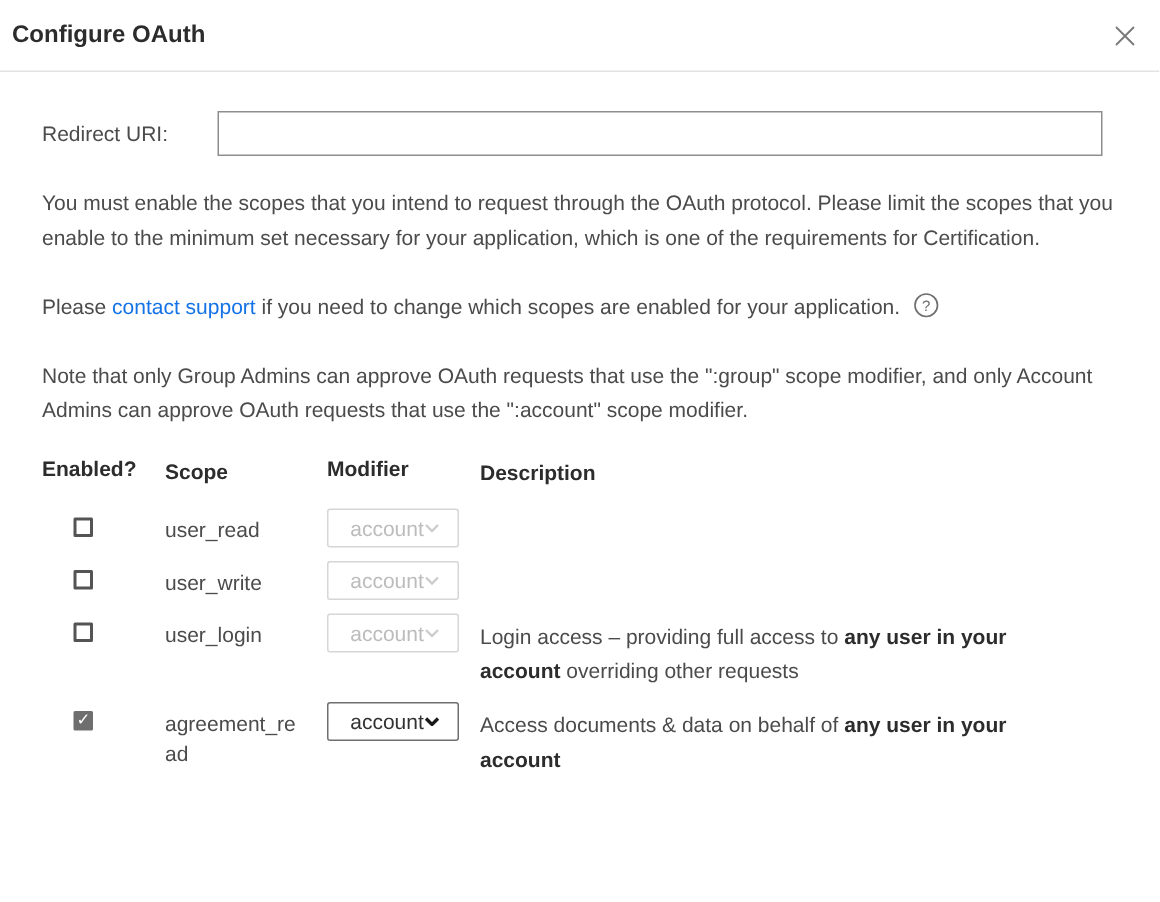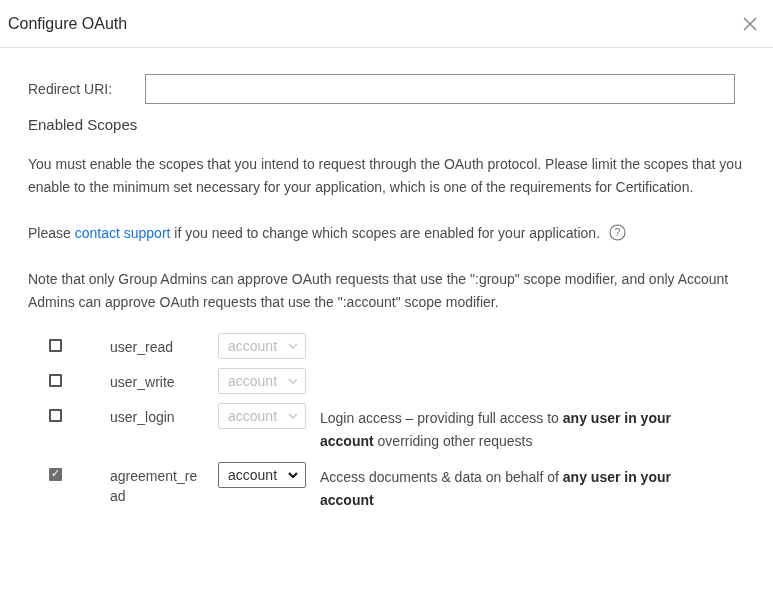--- a/index.html
+++ b/index.html
@@ -1,21 +1,21 @@
 <!DOCTYPE html>
 <html><head>
 <meta charset="utf-8">
 <style>
   * { margin: 0; padding: 0; box-sizing: border-box; }
   html, body { width: 773px; height: 601px; background: #ffffff; overflow: hidden; }
   body { font-family: "Liberation Sans", "DejaVu Sans", sans-serif; color: #4b4b4b; font-size: 14px; }
 
   
   .dialog-header { position: relative; height: 48px; border-bottom: 1px solid #e3e3e3; }
-  .dialog-title { position: absolute; left: 8px; top: 15px; font-size: 16px; font-weight: normal; color: #2c2c2c; }
+  .dialog-title { position: absolute; left: 8px; top: 15px; font-size: 16px; font-weight: bold; color: #2c2c2c; }
   .close-btn { position: absolute; right: 15px; top: 16px; width: 16px; height: 16px; cursor: pointer; }
 
   
   .dialog-body { padding: 26px 38px 0 28px; }
 
   .form-row { display: flex; align-items: flex-start; }
   .form-label { width: 117px; flex: 0 0 117px; color: #4b4b4b; line-height: 19px; padding-top: 6px; }
   .row-clientid .form-label { padding-top: 0; }
   .row-clientid { height: 19px; margin-bottom: 19px; }
   .uri-input { width: 590px; height: 30px; border: 1px solid #8e8e8e; background: #fff; padding: 0 8px;
@@ -40,21 +40,21 @@
   .thead .c-scope, .thead .c-modifier, .thead .c-desc { padding-top: 0; }
   .c-desc { padding-top: 4px; max-width: 400px; line-height: 23px; color: #4b4b4b; }
   .c-desc b { color: #2c2c2c; }
 
   .checkbox { display: inline-block; width: 13px; height: 13px; border: 2px solid #545454; border-radius: 1px;
               margin-top: 6px; background: #fff; cursor: pointer; position: relative; }
   .checkbox.checked { background: #6e6e6e; border-color: #6e6e6e; }
   .checkbox.checked::after { content: "✓"; position: absolute; left: 0px; top: -3px; color: #fff; font-size: 11px; font-weight: bold; }
 
   .select { width: 88px; height: 26px; border: 1px solid #6f6f6f; border-radius: 2px; background: #fff;
-            display: flex; align-items: center; justify-content: space-between; padding: 0 7px 0 9px;
+            display: flex; align-items: center; justify-content: center; padding: 0 7px 0 9px;
             color: #323232; cursor: pointer; }
   .select .chev { width: 10px; height: 6px; }
   .select .chev path { stroke: #1a1a1a; stroke-width: 2.2; fill: none; }
   .select.disabled { border-color: #d6d6d6; color: #bcbcbc; cursor: default; }
   .select.disabled .chev path { stroke: #cccccc; stroke-width: 1.6; }
 </style>
 </head>
 <body>
 
 <div class="dialog">
@@ -68,32 +68,37 @@
 
   <div class="dialog-body">
 
 
     <div class="form-row">
       <div class="form-label">Redirect URI:</div>
       <input type="text" class="uri-input" value="" style="">
     </div>
 
 
-    <div class="section-heading">Enabled Scopes</div>
 
     <p class="para">You must enable the scopes that you intend to request through the OAuth protocol. Please limit the scopes that you enable to the minimum set necessary for your application, which is one of the requirements for Certification.</p>
 
     <p class="para tight"><span>Please </span><a class="link">contact support</a><span> if you need to change which scopes are enabled for your application.</span><svg class="help-icon" width="17" height="17" viewBox="0 0 17 17">
           <circle cx="8.5" cy="8.5" r="7.5" fill="none" stroke="#6e6e6e" stroke-width="1.1"></circle>
           <text x="8.5" y="12" text-anchor="middle" font-size="10" fill="#6e6e6e" font-family="Liberation Sans, sans-serif">?</text>
         </svg></p>
 
     <p class="para tight">Note that only Group Admins can approve OAuth requests that use the ":group" scope modifier, and only Account Admins can approve OAuth requests that use the ":account" scope modifier.</p>
 
     <div class="scope-table">
+      <div class="trow thead">
+        <div class="cell c-enabled">Enabled?</div>
+        <div class="cell c-scope">Scope</div>
+        <div class="cell c-modifier">Modifier</div>
+        <div class="cell c-desc">Description</div>
+      </div>
       <div id="rows-container">
   <div class="trow">
     <div class="cell c-enabled">
       <span class="checkbox"></span>
     </div>
     <div class="cell c-scope">user_read</div>
     <div class="cell c-modifier">
       <div class="select disabled">
         <span class="select-text">account</span>
         <svg class="chev" viewBox="0 0 10 6">

